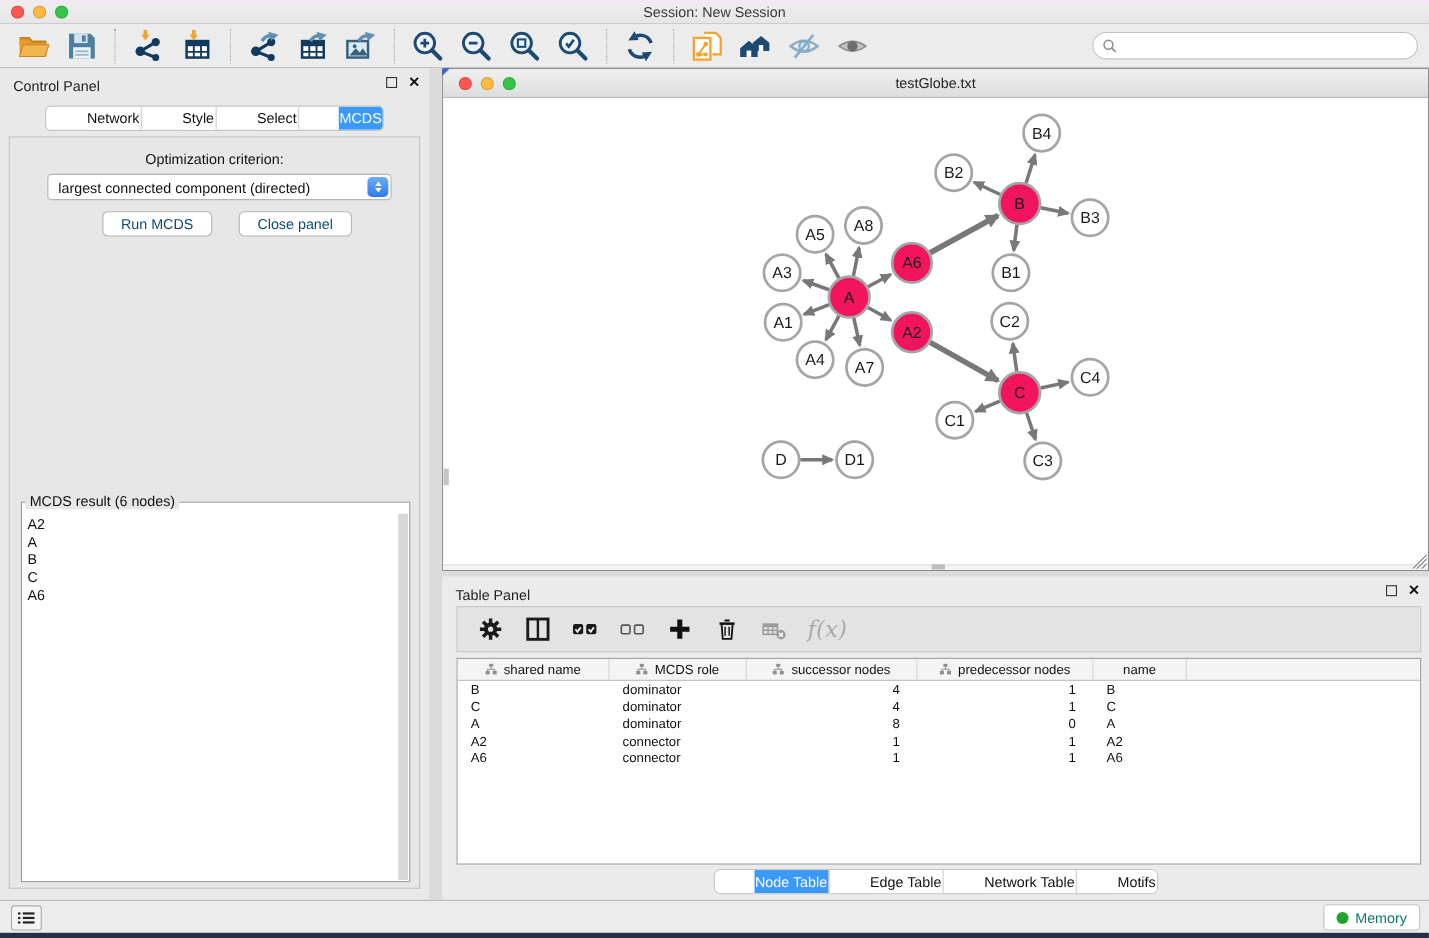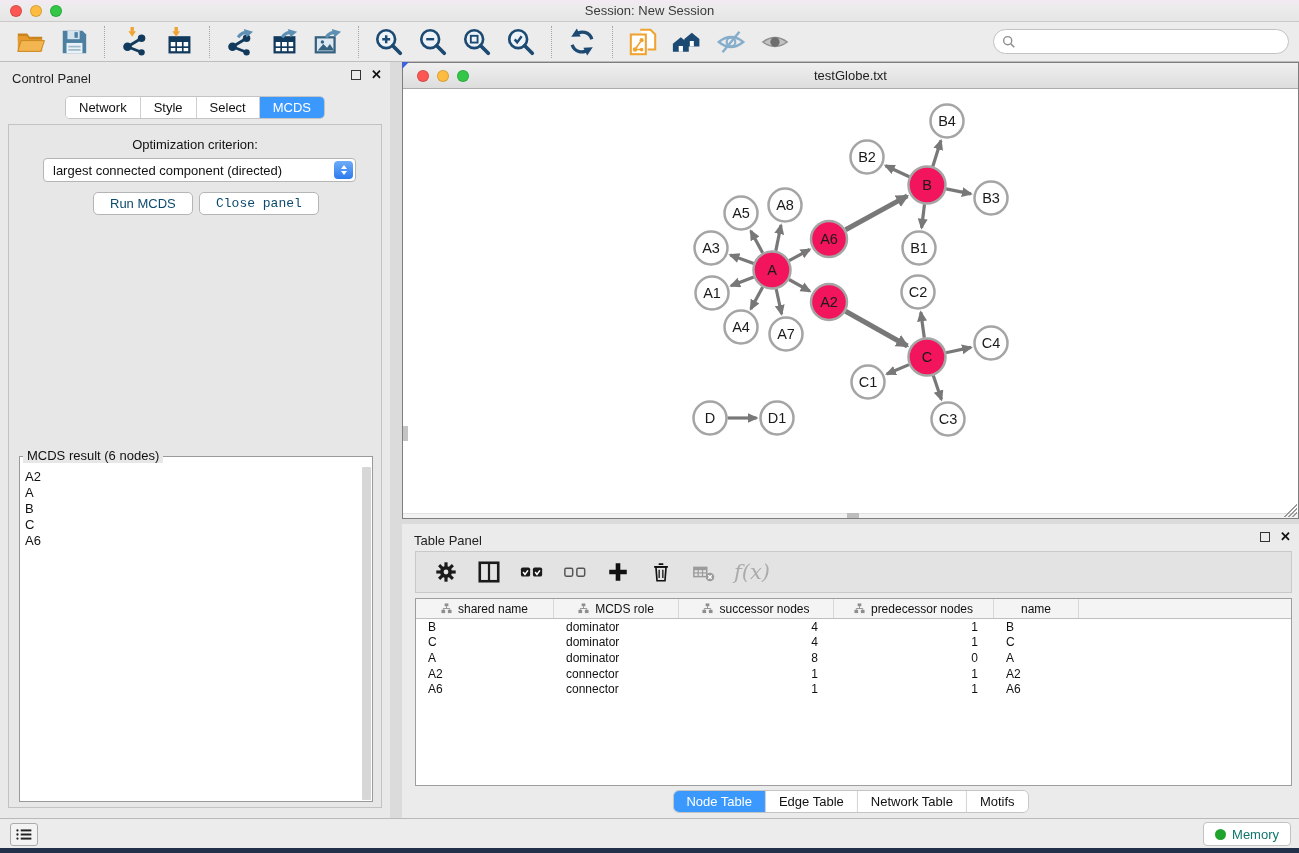--- a/index.html
+++ b/index.html
@@ -32,38 +32,38 @@
   #control-panel { position:absolute; left:0; top:62px; width:390px; height:756px; background:#E9E9E9; }
   .panel-head { position:relative; height:30px; }
   .panel-title { position:absolute; left:12px; top:9px; font-size:13px; color:#222; }
   .panel-head-icons { position:absolute; right:8px; top:8px; display:flex; gap:10px; align-items:center; }
   .float-box { width:10px; height:10px; border:1.5px solid #333; display:inline-block; cursor:pointer; }
   .close-x { font-size:13px; font-weight:bold; color:#111; cursor:pointer; line-height:10px; }
 
   .seg-tabs { position:absolute; left:50%; transform:translateX(-50%); display:flex;
     border:1px solid #C4C4C4; border-radius:5px; overflow:hidden; background:#fff; }
   #control-panel .seg-tabs { top:34px; }
-  .seg-tab { padding:3px 13px; font-size:13px; color:#111; background:#fff; border-right:1px solid #CFCFCF; cursor:pointer; white-space:nowrap; }
+  .seg-tab { padding:3px 1px; font-size:13px; color:#111; background:#fff; border-right:1px solid #CFCFCF; cursor:pointer; white-space:nowrap;margin-left:36px; }
   .seg-tab:last-child { border-right:none; }
   .seg-tab.active { background:#3B99FD; color:#fff; }
 
   #cp-content { position:absolute; left:8px; top:62px; width:374px; height:684px;
     background:#E7E7E7; border:1px solid #C2C2C2; }
   #opt-label { position:absolute; left:0; right:0; top:12px; text-align:center; font-size:13px; color:#111; }
   #criterion-select { position:absolute; left:34px; top:33px; width:313px; height:24px; background:#fff;
     border:1px solid #B5B5B5; border-radius:4px; font-size:13px; color:#111; display:flex; align-items:center;
     padding-left:9px; cursor:pointer; }
   #criterion-stepper { position:absolute; right:2px; top:2px; width:19px; height:18px; border-radius:4px;
     background:linear-gradient(#6FACF8,#2D7BEE); display:flex; flex-direction:column; align-items:center; justify-content:center; gap:2px; }
   .tri-up { width:0; height:0; border-left:3.5px solid transparent; border-right:3.5px solid transparent; border-bottom:4.5px solid #fff; }
   .tri-dn { width:0; height:0; border-left:3.5px solid transparent; border-right:3.5px solid transparent; border-top:4.5px solid #fff; }
   .cp-btn { position:absolute; top:67px; height:23px; background:#fff; border:1px solid #B5B5B5; border-radius:5px;
     font-size:13px; color:#0c4a6e; padding:0 16px; cursor:pointer; font-family:"Liberation Sans",sans-serif; }
   #run-btn { left:84px; }
-  #closepanel-btn { left:190px;font-family:Liberation Mono, monospace; }
+  #closepanel-btn { left:208px; }
 
   #result-box { position:absolute; left:10px; top:331px; width:354px; height:346px;
     border:1px solid #9A9A9A; background:#fff; }
   #result-legend { position:absolute; top:-9px; left:3px; background:#E7E7E7; padding:0 4px; font-size:13px; color:#111; }
   #result-list { position:absolute; left:2px; top:12px; right:12px; bottom:2px; overflow:hidden; }
   .result-item { font-size:13px; color:#111; line-height:16px; padding-left:3px; }
   #result-scroll { position:absolute; top:10px; right:1px; bottom:1px; width:9px; background:#D7D7D7; border-radius:1px; }
 
   
   #net-window { position:absolute; left:402px; top:62px; width:897px; height:457px;

